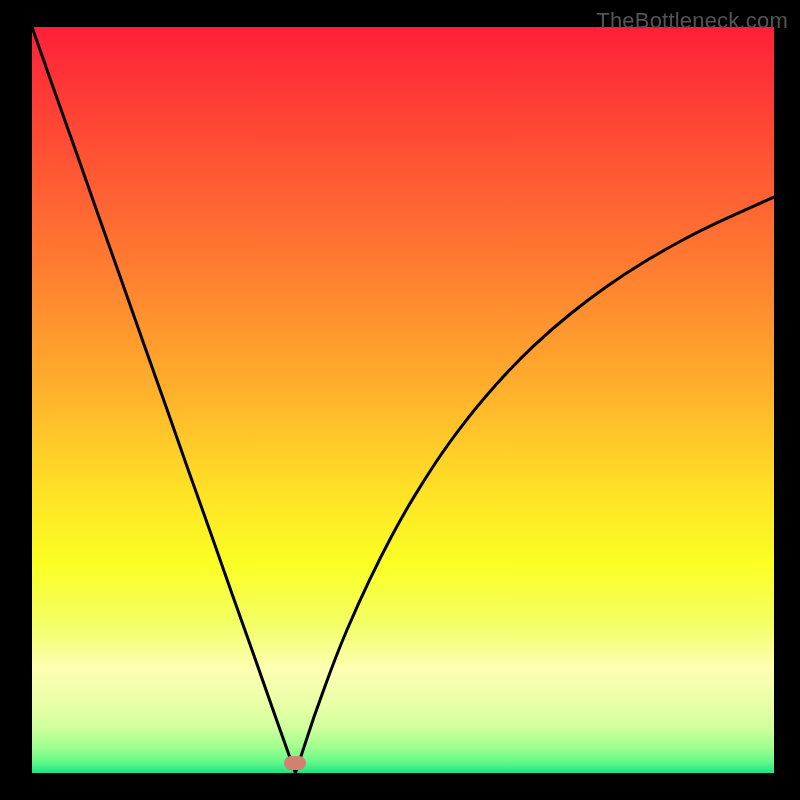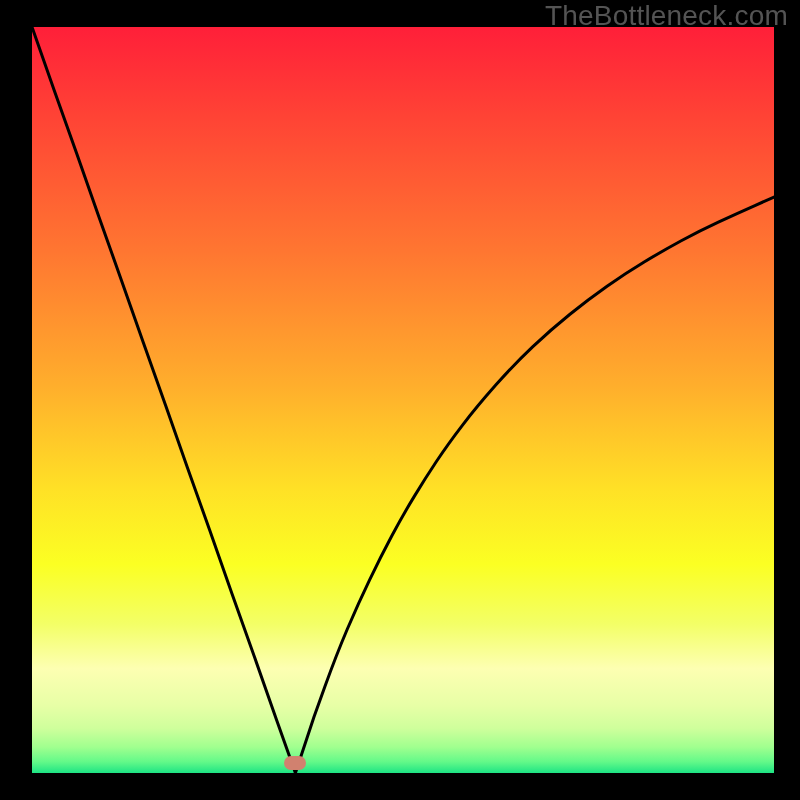--- a/index.html
+++ b/index.html
@@ -18,24 +18,24 @@
     width: 800px;
     height: 800px;
     background: #000;
   }
   .plot {
     position: absolute;
     box-sizing: border-box;
   }
   .watermark {
     position: absolute;
-    top: 0px;
+    top: 8px;
     right: 12px;
     color: #545454;
-    font-size: 28px;
+    font-size: 22px;
     font-weight: 500;
     letter-spacing: 0.2px;
     user-select: none;
     margin-left: 12px;
   }
   .gradient {
     position: absolute;
     left: 0;
     top: 0;
     right: 0;

